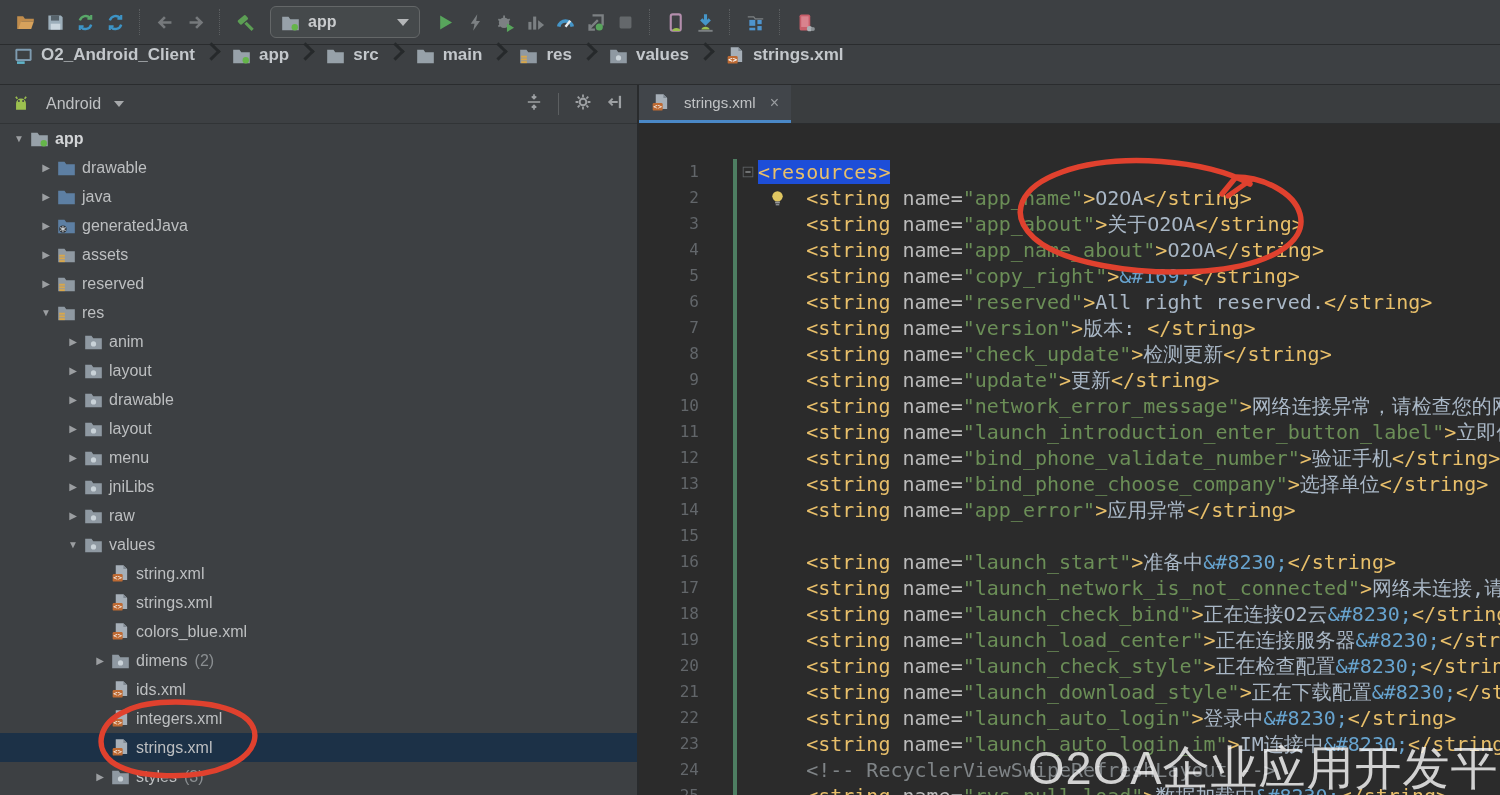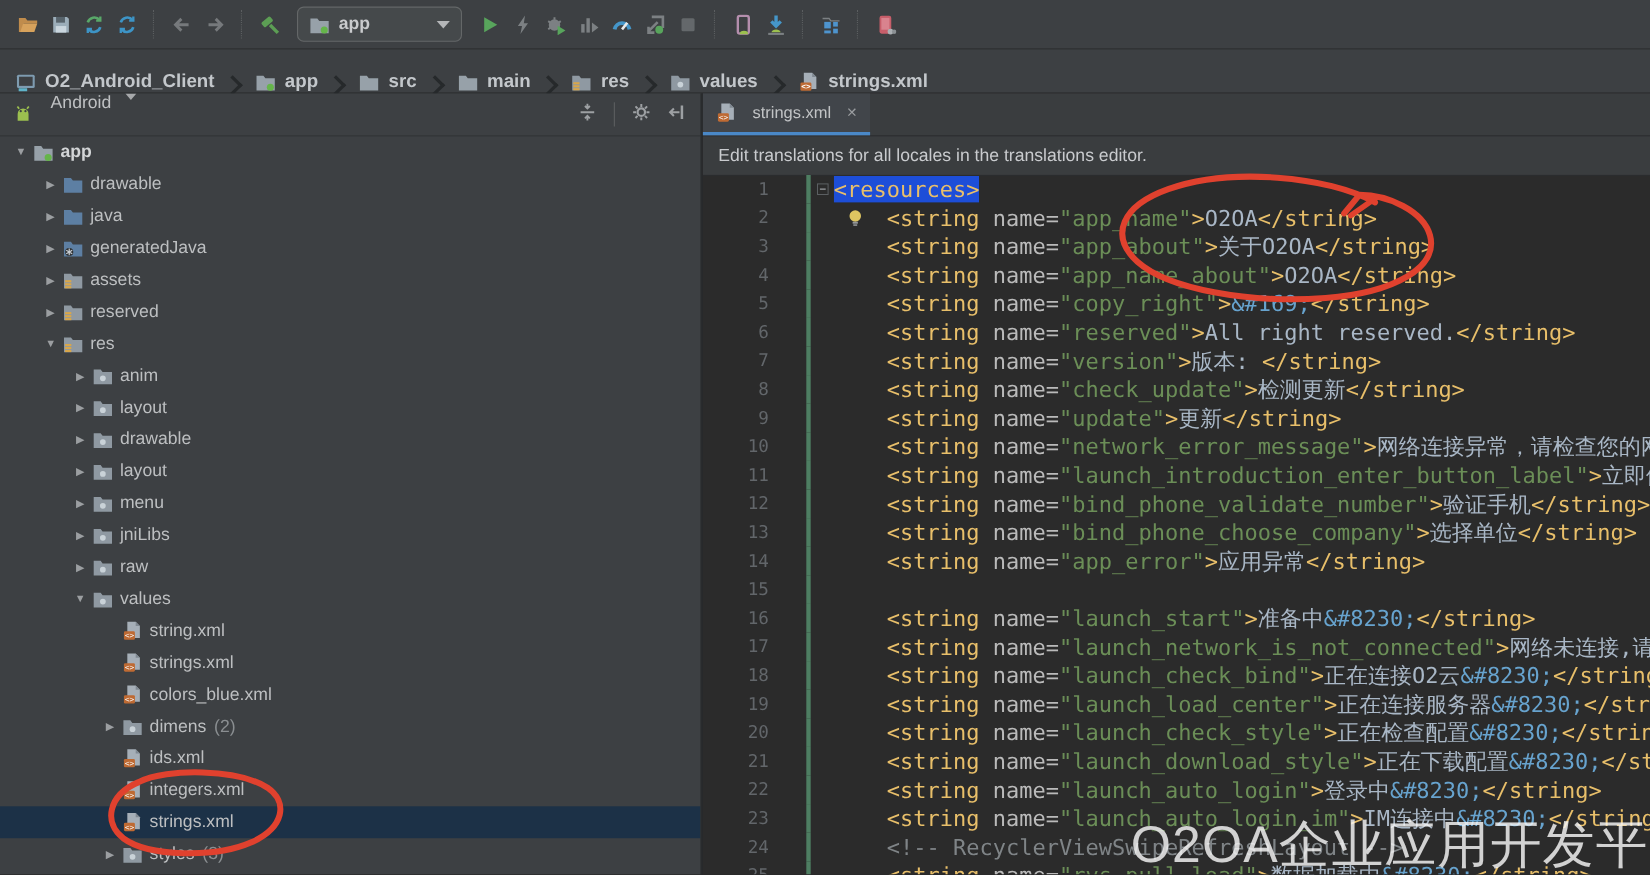--- a/index.html
+++ b/index.html
@@ -10,28 +10,28 @@
            border-bottom:1px solid #2A2C2E;display:flex;align-items:center;padding-left:10px}
   .tb-btn{width:30px;height:30px;display:flex;align-items:center;justify-content:center;border-radius:4px}
   .tb-sep{width:1px;height:26px;border-left:1px dotted #5C5F61;margin:0 9px}
   .run-config{display:flex;align-items:center;gap:8px;height:30px;padding:0 10px;margin:0 10px;
               border:1px solid #646768;border-radius:6px;background:#45494B;width:128px}
   .run-config .lbl{color:#C9CBCD;font-size:16px;font-weight:bold}
   .caret-down{width:0;height:0;border-left:6px solid transparent;border-right:6px solid transparent;
               border-top:7px solid #B4B6B8;margin-left:auto}
   
   .breadcrumb{position:absolute;top:45px;left:0;right:0;height:39px;background:#3D4043;
-              border-bottom:1px solid #2A2C2E;display:flex;align-items:flex-end;padding-left:12px;
+              border-bottom:1px solid #2A2C2E;display:flex;align-items:flex-start;padding-left:12px;
               font-size:17px;font-weight:bold;color:#C3C7CB}
   .crumb{display:flex;align-items:center;gap:8px;padding:0 2px;white-space:nowrap}
   .crumb-sep{width:10px;height:10px;border-top:3px solid #26292B;border-right:3px solid #26292B;
              transform:rotate(45deg);margin:0 12px 0 8px;flex:none}
   
   .panel{position:absolute;top:85px;left:0;width:637px;bottom:0;background:#3D4043;overflow:hidden}
-  .panel-header{height:38px;border-bottom:1px solid #313436;display:flex;
+  .panel-header{height:38px;border-bottom:1px solid #313436;display:flex;align-items:center;
                 padding:0 12px;gap:9px;color:#BFC1C3;font-size:16px}
   .ph-caret{width:0;height:0;border-left:5px solid transparent;border-right:5px solid transparent;
             border-top:6px solid #A7A9AB;margin-left:4px}
   .ph-icons{margin-left:auto;display:flex;align-items:center;gap:15px}
   .ph-sep{width:1px;height:22px;background:#5C5F61}
   .tree{position:absolute;top:39px;left:0;right:0;bottom:0;overflow:hidden}
   .tree-row{height:29px;display:flex;align-items:center;font-size:16px;color:#BDBFC1;white-space:nowrap}
   .tree-row.sel{background:#1C3147}
   .arrow{width:22px;text-align:center;color:#9B9EA1;font-size:10px;flex:none}
   .ticon{width:25px;display:flex;align-items:center;flex:none}
@@ -600,23 +600,20 @@
             <path d="M4 1h6.4L13.6 4.2V13.4H4z" fill="#A6AFB8"></path>
             <path d="M10.4 1v3.2h3.2z" fill="#7F8891"></path>
             <rect x="1.4" y="8.4" width="8.4" height="6.4" rx="1" fill="#BE6A33"></rect>
             <text x="5.6" y="13.6" font-size="6" fill="#FFF" text-anchor="middle" font-family="DejaVu Sans Mono,monospace">&lt;&gt;</text>
           </svg>
         </span>
       <span>strings.xml</span>
       <span class="tab-close">×</span>
     </div>
   </div>
-  <div class="notif">
-    <span>Edit translations for all locales in the translations editor.</span>
-  </div>
   <div class="code" id="code"><div class="code-line"><span class="ln">1</span><span class="vcs"></span><span class="fold"><span><svg width="14" height="14" viewBox="0 0 16 16">
               <rect x="2.5" y="2.5" width="11" height="11" fill="#2B2B2B" stroke="#5E6265"></rect>
               <path d="M5 8h6" stroke="#9DA0A3" stroke-width="1.4"></path>
             </svg></span></span><span class="src"><span class="tok-tag hl">&lt;resources&gt;</span></span></div><div class="code-line"><span class="ln">2</span><span class="vcs"></span><span class="fold"></span><span class="src"><span class="tok-tag">    &lt;string</span><span class="tok-attr"> name=</span><span class="tok-val">"app_name"</span><span class="tok-tag">&gt;</span><span class="tok-txt">O2OA</span><span class="tok-tag">&lt;/string&gt;</span></span></div><div class="code-line"><span class="ln">3</span><span class="vcs"></span><span class="fold"></span><span class="src"><span class="tok-tag">    &lt;string</span><span class="tok-attr"> name=</span><span class="tok-val">"app_about"</span><span class="tok-tag">&gt;</span><span class="tok-txt">关于O2OA</span><span class="tok-tag">&lt;/string&gt;</span></span></div><div class="code-line"><span class="ln">4</span><span class="vcs"></span><span class="fold"></span><span class="src"><span class="tok-tag">    &lt;string</span><span class="tok-attr"> name=</span><span class="tok-val">"app_name_about"</span><span class="tok-tag">&gt;</span><span class="tok-txt">O2OA</span><span class="tok-tag">&lt;/string&gt;</span></span></div><div class="code-line"><span class="ln">5</span><span class="vcs"></span><span class="fold"></span><span class="src"><span class="tok-tag">    &lt;string</span><span class="tok-attr"> name=</span><span class="tok-val">"copy_right"</span><span class="tok-tag">&gt;</span><span class="tok-ent">&amp;#169;</span><span class="tok-tag">&lt;/string&gt;</span></span></div><div class="code-line"><span class="ln">6</span><span class="vcs"></span><span class="fold"></span><span class="src"><span class="tok-tag">    &lt;string</span><span class="tok-attr"> name=</span><span class="tok-val">"reserved"</span><span class="tok-tag">&gt;</span><span class="tok-txt">All right reserved.</span><span class="tok-tag">&lt;/string&gt;</span></span></div><div class="code-line"><span class="ln">7</span><span class="vcs"></span><span class="fold"></span><span class="src"><span class="tok-tag">    &lt;string</span><span class="tok-attr"> name=</span><span class="tok-val">"version"</span><span class="tok-tag">&gt;</span><span class="tok-txt">版本: </span><span class="tok-tag">&lt;/string&gt;</span></span></div><div class="code-line"><span class="ln">8</span><span class="vcs"></span><span class="fold"></span><span class="src"><span class="tok-tag">    &lt;string</span><span class="tok-attr"> name=</span><span class="tok-val">"check_update"</span><span class="tok-tag">&gt;</span><span class="tok-txt">检测更新</span><span class="tok-tag">&lt;/string&gt;</span></span></div><div class="code-line"><span class="ln">9</span><span class="vcs"></span><span class="fold"></span><span class="src"><span class="tok-tag">    &lt;string</span><span class="tok-attr"> name=</span><span class="tok-val">"update"</span><span class="tok-tag">&gt;</span><span class="tok-txt">更新</span><span class="tok-tag">&lt;/string&gt;</span></span></div><div class="code-line"><span class="ln">10</span><span class="vcs"></span><span class="fold"></span><span class="src"><span class="tok-tag">    &lt;string</span><span class="tok-attr"> name=</span><span class="tok-val">"network_error_message"</span><span class="tok-tag">&gt;</span><span class="tok-txt">网络连接异常，请检查您的网络</span></span></div><div class="code-line"><span class="ln">11</span><span class="vcs"></span><span class="fold"></span><span class="src"><span class="tok-tag">    &lt;string</span><span class="tok-attr"> name=</span><span class="tok-val">"launch_introduction_enter_button_label"</span><span class="tok-tag">&gt;</span><span class="tok-txt">立即体验</span></span></div><div class="code-line"><span class="ln">12</span><span class="vcs"></span><span class="fold"></span><span class="src"><span class="tok-tag">    &lt;string</span><span class="tok-attr"> name=</span><span class="tok-val">"bind_phone_validate_number"</span><span class="tok-tag">&gt;</span><span class="tok-txt">验证手机</span><span class="tok-tag">&lt;/string&gt;</span></span></div><div class="code-line"><span class="ln">13</span><span class="vcs"></span><span class="fold"></span><span class="src"><span class="tok-tag">    &lt;string</span><span class="tok-attr"> name=</span><span class="tok-val">"bind_phone_choose_company"</span><span class="tok-tag">&gt;</span><span class="tok-txt">选择单位</span><span class="tok-tag">&lt;/string&gt;</span></span></div><div class="code-line"><span class="ln">14</span><span class="vcs"></span><span class="fold"></span><span class="src"><span class="tok-tag">    &lt;string</span><span class="tok-attr"> name=</span><span class="tok-val">"app_error"</span><span class="tok-tag">&gt;</span><span class="tok-txt">应用异常</span><span class="tok-tag">&lt;/string&gt;</span></span></div><div class="code-line"><span class="ln">15</span><span class="vcs"></span><span class="fold"></span><span class="src"></span></div><div class="code-line"><span class="ln">16</span><span class="vcs"></span><span class="fold"></span><span class="src"><span class="tok-tag">    &lt;string</span><span class="tok-attr"> name=</span><span class="tok-val">"launch_start"</span><span class="tok-tag">&gt;</span><span class="tok-txt">准备中</span><span class="tok-ent">&amp;#8230;</span><span class="tok-tag">&lt;/string&gt;</span></span></div><div class="code-line"><span class="ln">17</span><span class="vcs"></span><span class="fold"></span><span class="src"><span class="tok-tag">    &lt;string</span><span class="tok-attr"> name=</span><span class="tok-val">"launch_network_is_not_connected"</span><span class="tok-tag">&gt;</span><span class="tok-txt">网络未连接,请检查</span></span></div><div class="code-line"><span class="ln">18</span><span class="vcs"></span><span class="fold"></span><span class="src"><span class="tok-tag">    &lt;string</span><span class="tok-attr"> name=</span><span class="tok-val">"launch_check_bind"</span><span class="tok-tag">&gt;</span><span class="tok-txt">正在连接O2云</span><span class="tok-ent">&amp;#8230;</span><span class="tok-tag">&lt;/string&gt;</span></span></div><div class="code-line"><span class="ln">19</span><span class="vcs"></span><span class="fold"></span><span class="src"><span class="tok-tag">    &lt;string</span><span class="tok-attr"> name=</span><span class="tok-val">"launch_load_center"</span><span class="tok-tag">&gt;</span><span class="tok-txt">正在连接服务器</span><span class="tok-ent">&amp;#8230;</span><span class="tok-tag">&lt;/string&gt;</span></span></div><div class="code-line"><span class="ln">20</span><span class="vcs"></span><span class="fold"></span><span class="src"><span class="tok-tag">    &lt;string</span><span class="tok-attr"> name=</span><span class="tok-val">"launch_check_style"</span><span class="tok-tag">&gt;</span><span class="tok-txt">正在检查配置</span><span class="tok-ent">&amp;#8230;</span><span class="tok-tag">&lt;/string&gt;</span></span></div><div class="code-line"><span class="ln">21</span><span class="vcs"></span><span class="fold"></span><span class="src"><span class="tok-tag">    &lt;string</span><span class="tok-attr"> name=</span><span class="tok-val">"launch_download_style"</span><span class="tok-tag">&gt;</span><span class="tok-txt">正在下载配置</span><span class="tok-ent">&amp;#8230;</span><span class="tok-tag">&lt;/string&gt;</span></span></div><div class="code-line"><span class="ln">22</span><span class="vcs"></span><span class="fold"></span><span class="src"><span class="tok-tag">    &lt;string</span><span class="tok-attr"> name=</span><span class="tok-val">"launch_auto_login"</span><span class="tok-tag">&gt;</span><span class="tok-txt">登录中</span><span class="tok-ent">&amp;#8230;</span><span class="tok-tag">&lt;/string&gt;</span></span></div><div class="code-line"><span class="ln">23</span><span class="vcs"></span><span class="fold"></span><span class="src"><span class="tok-tag">    &lt;string</span><span class="tok-attr"> name=</span><span class="tok-val">"launch_auto_login_im"</span><span class="tok-tag">&gt;</span><span class="tok-txt">IM连接中</span><span class="tok-ent">&amp;#8230;</span><span class="tok-tag">&lt;/string&gt;</span></span></div><div class="code-line"><span class="ln">24</span><span class="vcs"></span><span class="fold"></span><span class="src"><span class="tok-cmt">    &lt;!-- RecyclerViewSwipeRefreshLayout --&gt;</span></span></div><div class="code-line"><span class="ln">25</span><span class="vcs"></span><span class="fold"></span><span class="src"><span class="tok-tag">    &lt;string</span><span class="tok-attr"> name=</span><span class="tok-val">"rvs_pull_load"</span><span class="tok-tag">&gt;</span><span class="tok-txt">数据加载中</span><span class="tok-ent">&amp;#8230;</span><span class="tok-tag">&lt;/string&gt;</span></span></div><div class="bulb" style="top: 29px;"><svg width="19" height="19" viewBox="0 0 16 16">
           <circle cx="8" cy="6.2" r="4.4" fill="#DFC661"></circle>
           <rect x="6" y="10.6" width="4" height="1.5" fill="#95989B"></rect>
           <rect x="6.5" y="12.5" width="3" height="1.3" fill="#8A8D90"></rect>
         </svg></div></div>
 </div>
 

